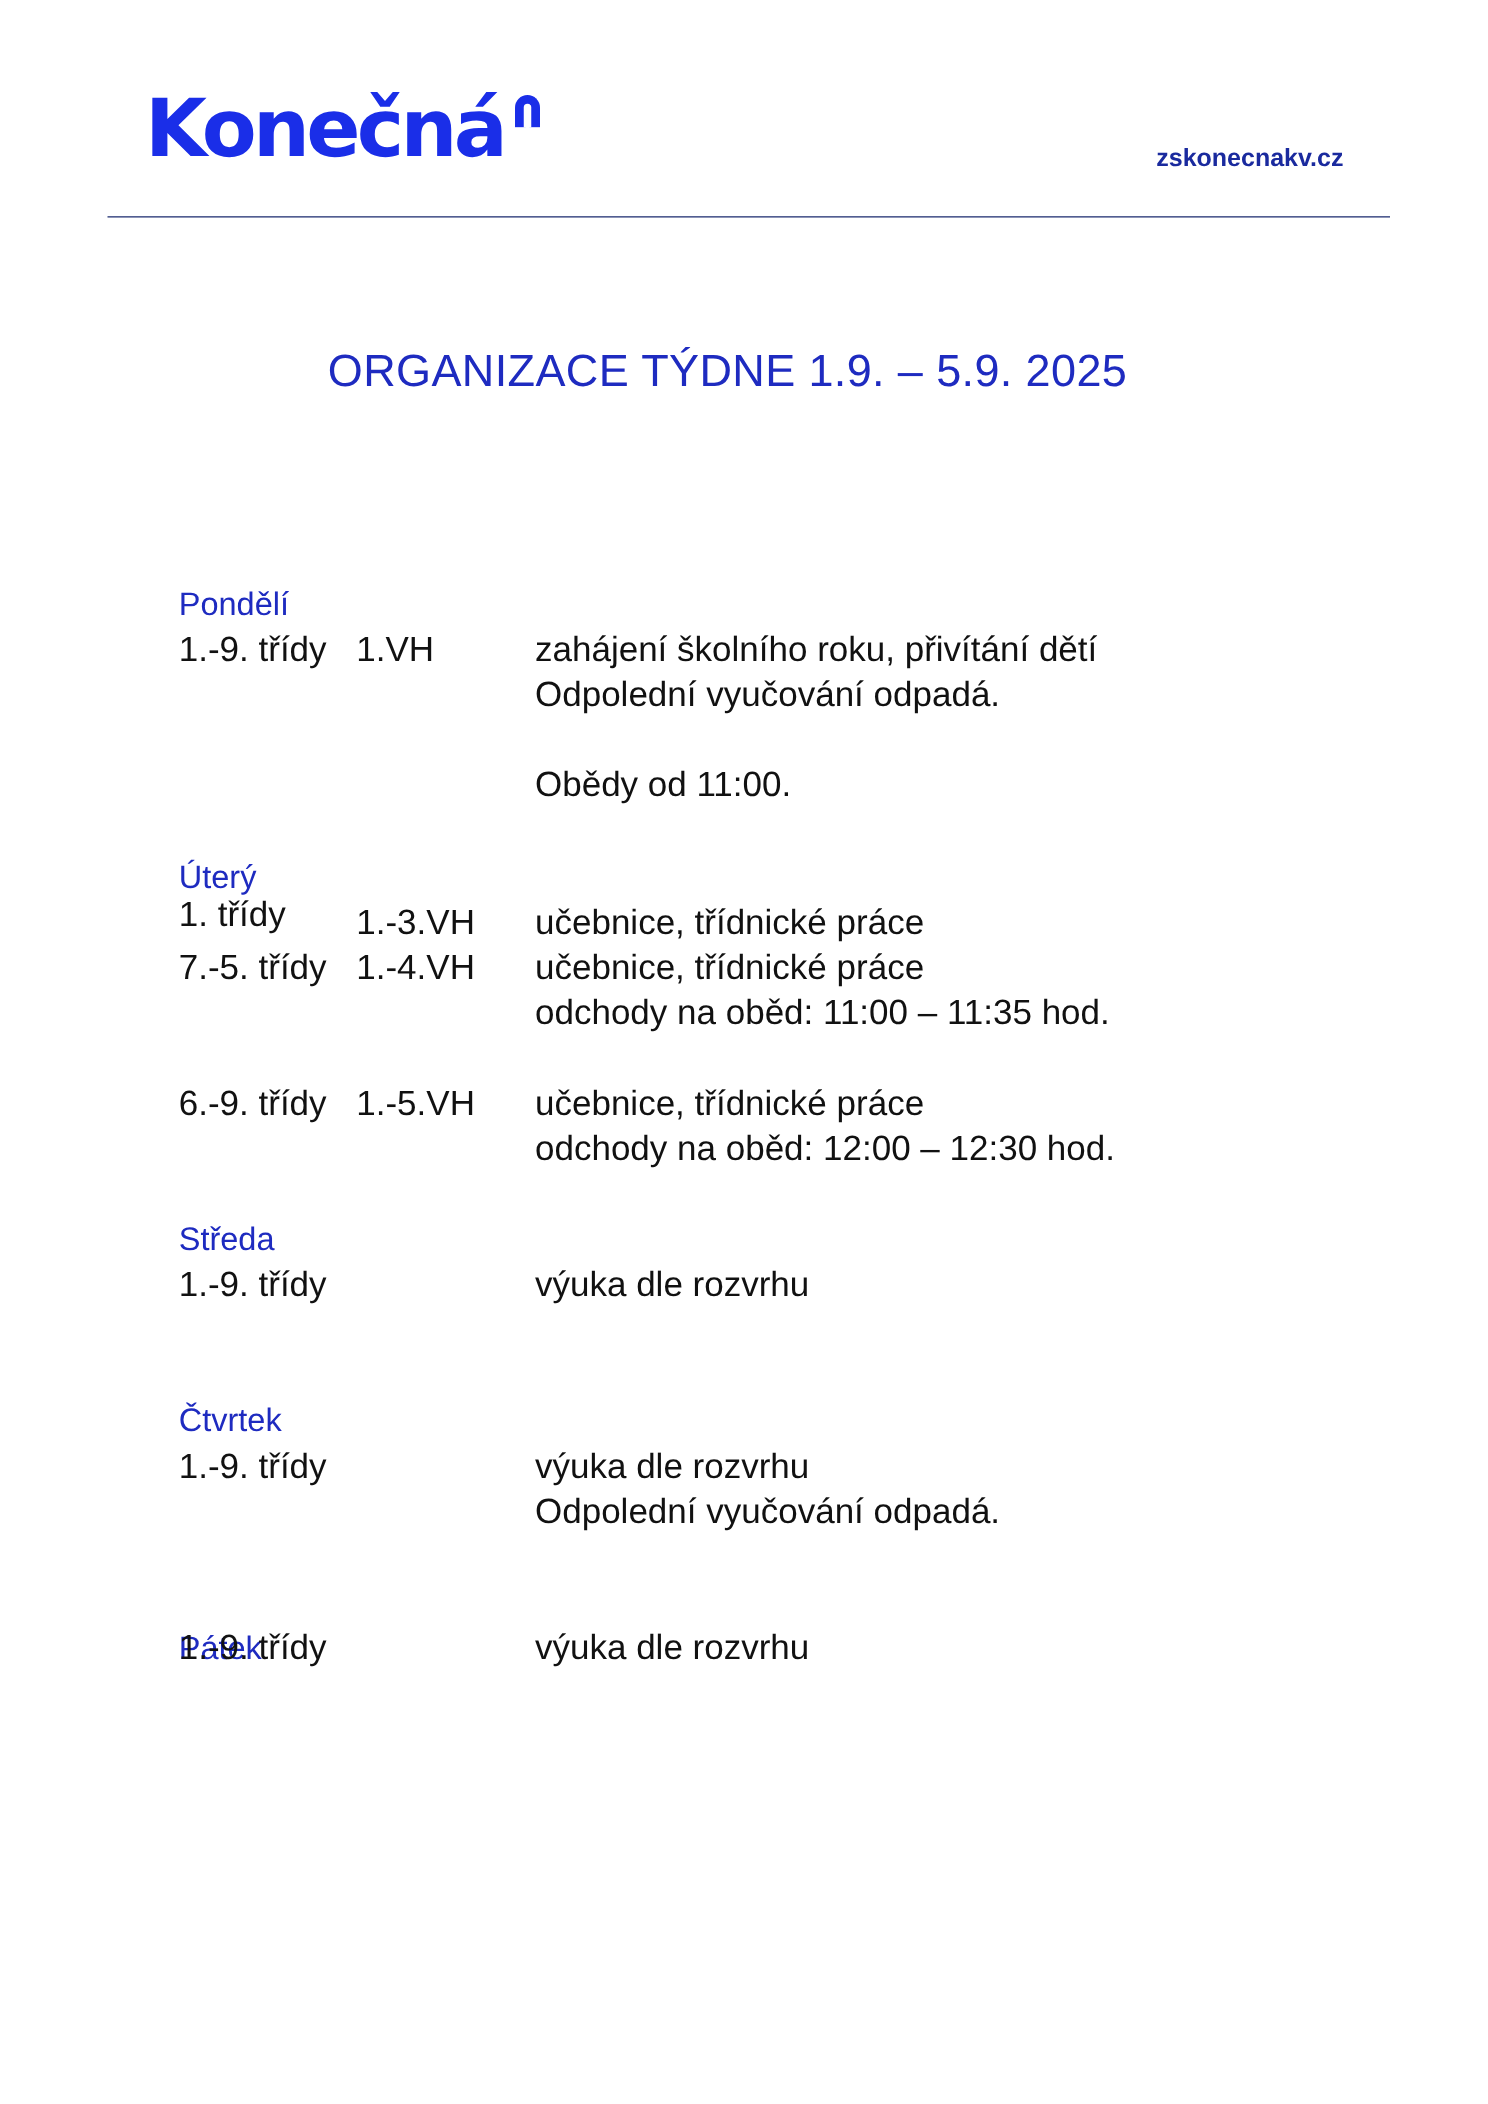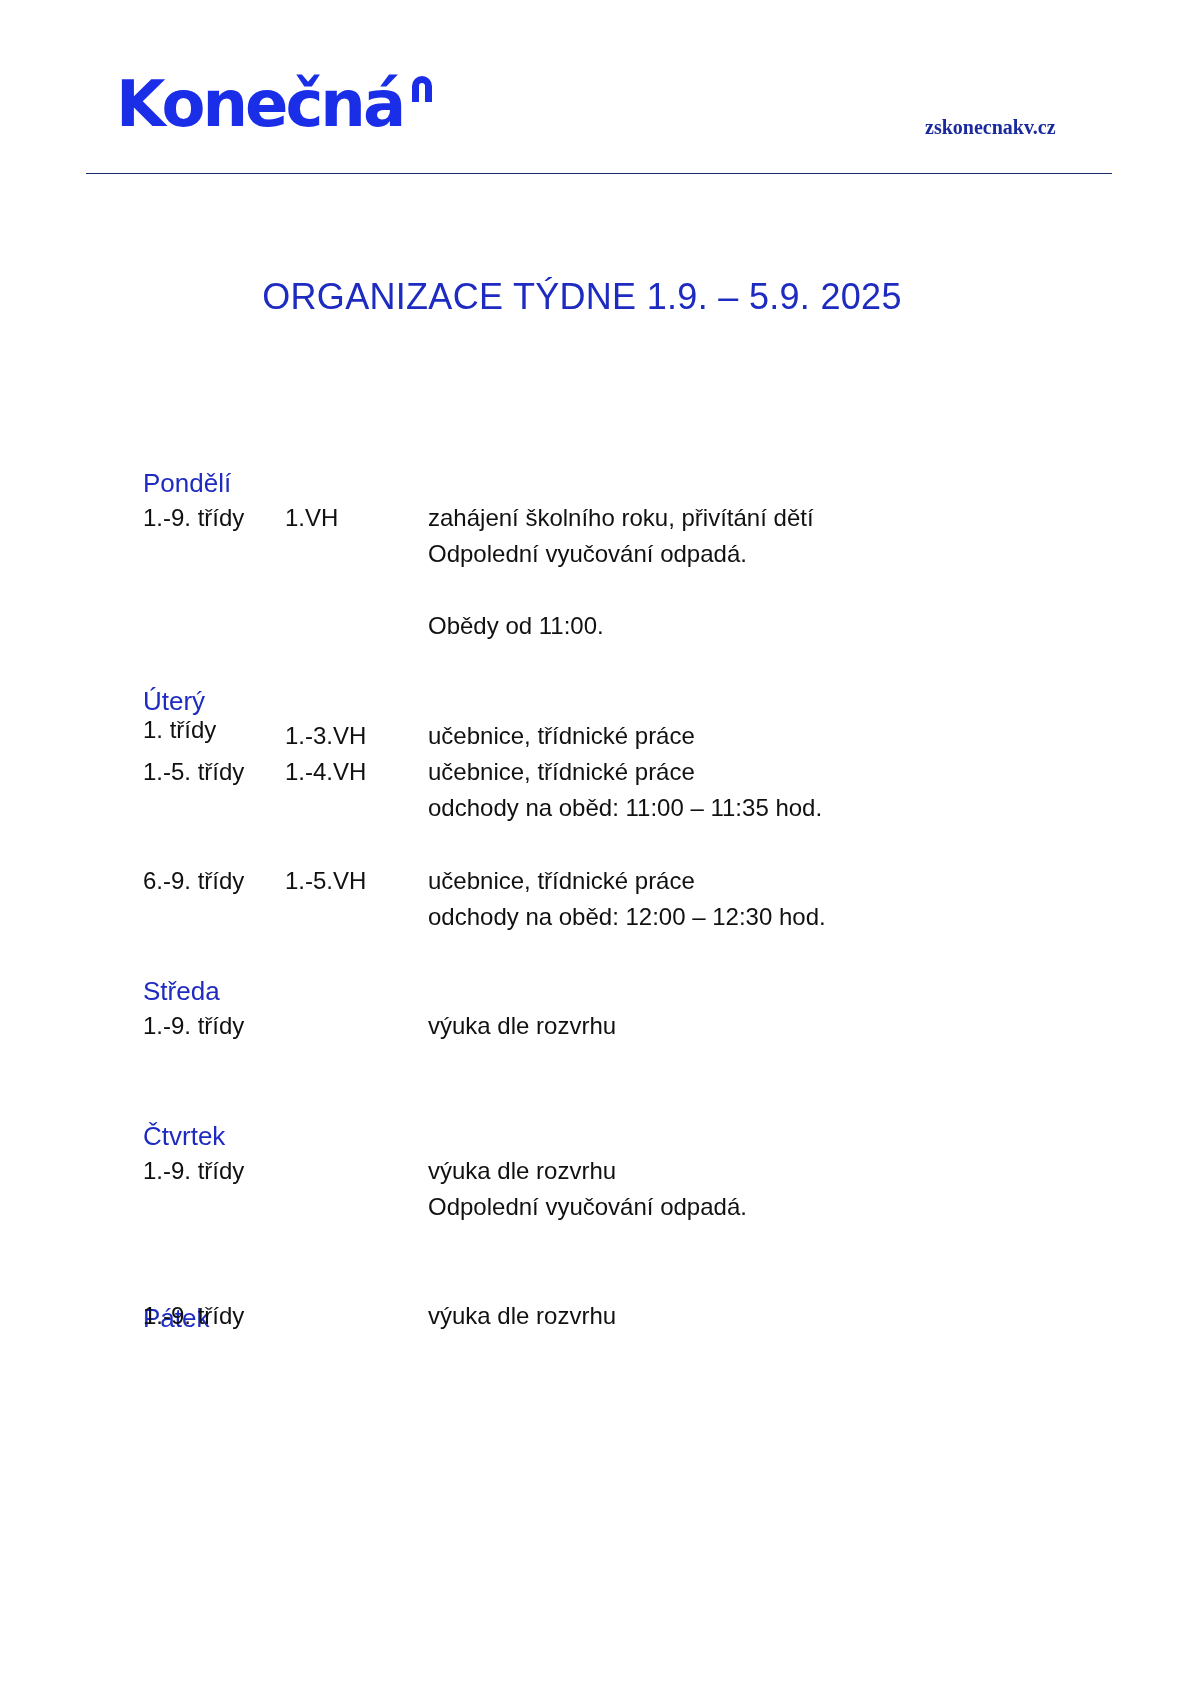--- a/index.html
+++ b/index.html
@@ -2,27 +2,27 @@
 <html><head>
 <meta charset="utf-8">
 <style>
   html, body { margin:0; padding:0; background:#ffffff; }
   body { width:1190px; height:1683px; position:relative; overflow:hidden;
          font-family:"Liberation Sans", "DejaVu Sans", sans-serif; color:#111; }
   .logo { position:absolute; left:116px; top:72px; font-family:"DejaVu Sans", sans-serif;
           font-weight:bold; font-size:64px; letter-spacing:-3px; color:#1a2ee8; line-height:1;text-align:right; }
   .logo-arc { position:absolute; left:412px; top:76px; width:20px; height:26px;
               border:7px solid #1a2ee8; border-bottom:none; border-radius:14px 14px 0 0; box-sizing:border-box; }
-  .site { position:absolute; left:925px; top:116px; font-family:Liberation Serif, serif;
+  .site { position:absolute; left:925px; top:116px; font-family:Liberation Sans, sans-serif;
           font-weight:bold; font-size:20px; color:#1a2a9e; }
   .rule { position:absolute; left:86px; top:173px; width:1026px; height:1px; background:#1a2a6e; }
   .title { position:absolute; left:0; width:1164px; top:276px; text-align:center;
            font-size:36px; color:#1e2bc0; letter-spacing:0.3px; }
   .day { position:absolute; left:143px; font-size:26px; color:#1e2bc0; }
-  .line { position:absolute; font-size:24px; color:#111; white-space:pre; }
+  .line { position:absolute; font-size:28px; color:#111; white-space:pre; }
   .c1 { left:143px; } .c2 { left:285px; } .c3 { left:428px; }
 </style>
 </head>
 <body>
 
 <div class="logo">Konečná</div>
 <div class="logo-arc"></div>
 <div class="site">zskonecnakv.cz</div>
 <div class="rule"></div>
 
@@ -32,21 +32,21 @@
 <div class="line c1" style="top:504px">1.-9. třídy</div>
 <div class="line c2" style="top:504px">1.VH</div>
 <div class="line c3" style="top:504px">zahájení školního roku, přivítání dětí</div>
 <div class="line c3" style="top:540px">Odpolední vyučování odpadá.</div>
 <div class="line c3" style="top:612px">Obědy od 11:00.</div>
 
 <div class="day" style="top:686px">Úterý</div>
 <div class="line c1" style="top:716px">1. třídy</div>
 <div class="line c2" style="top:722px">1.-3.VH</div>
 <div class="line c3" style="top:722px">učebnice, třídnické práce</div>
-<div class="line c1" style="top:758px">1.-5. třídy</div>
+<div class="line c1" style="top:758px">7.-5. třídy</div>
 <div class="line c2" style="top:758px">1.-4.VH</div>
 <div class="line c3" style="top:758px">učebnice, třídnické práce</div>
 <div class="line c3" style="top:794px">odchody na oběd: 11:00 – 11:35 hod.</div>
 <div class="line c1" style="top:867px">6.-9. třídy</div>
 <div class="line c2" style="top:867px">1.-5.VH</div>
 <div class="line c3" style="top:867px">učebnice, třídnické práce</div>
 <div class="line c3" style="top:903px">odchody na oběd: 12:00 – 12:30 hod.</div>
 
 <div class="day" style="top:976px">Středa</div>
 <div class="line c1" style="top:1012px">1.-9. třídy</div>

